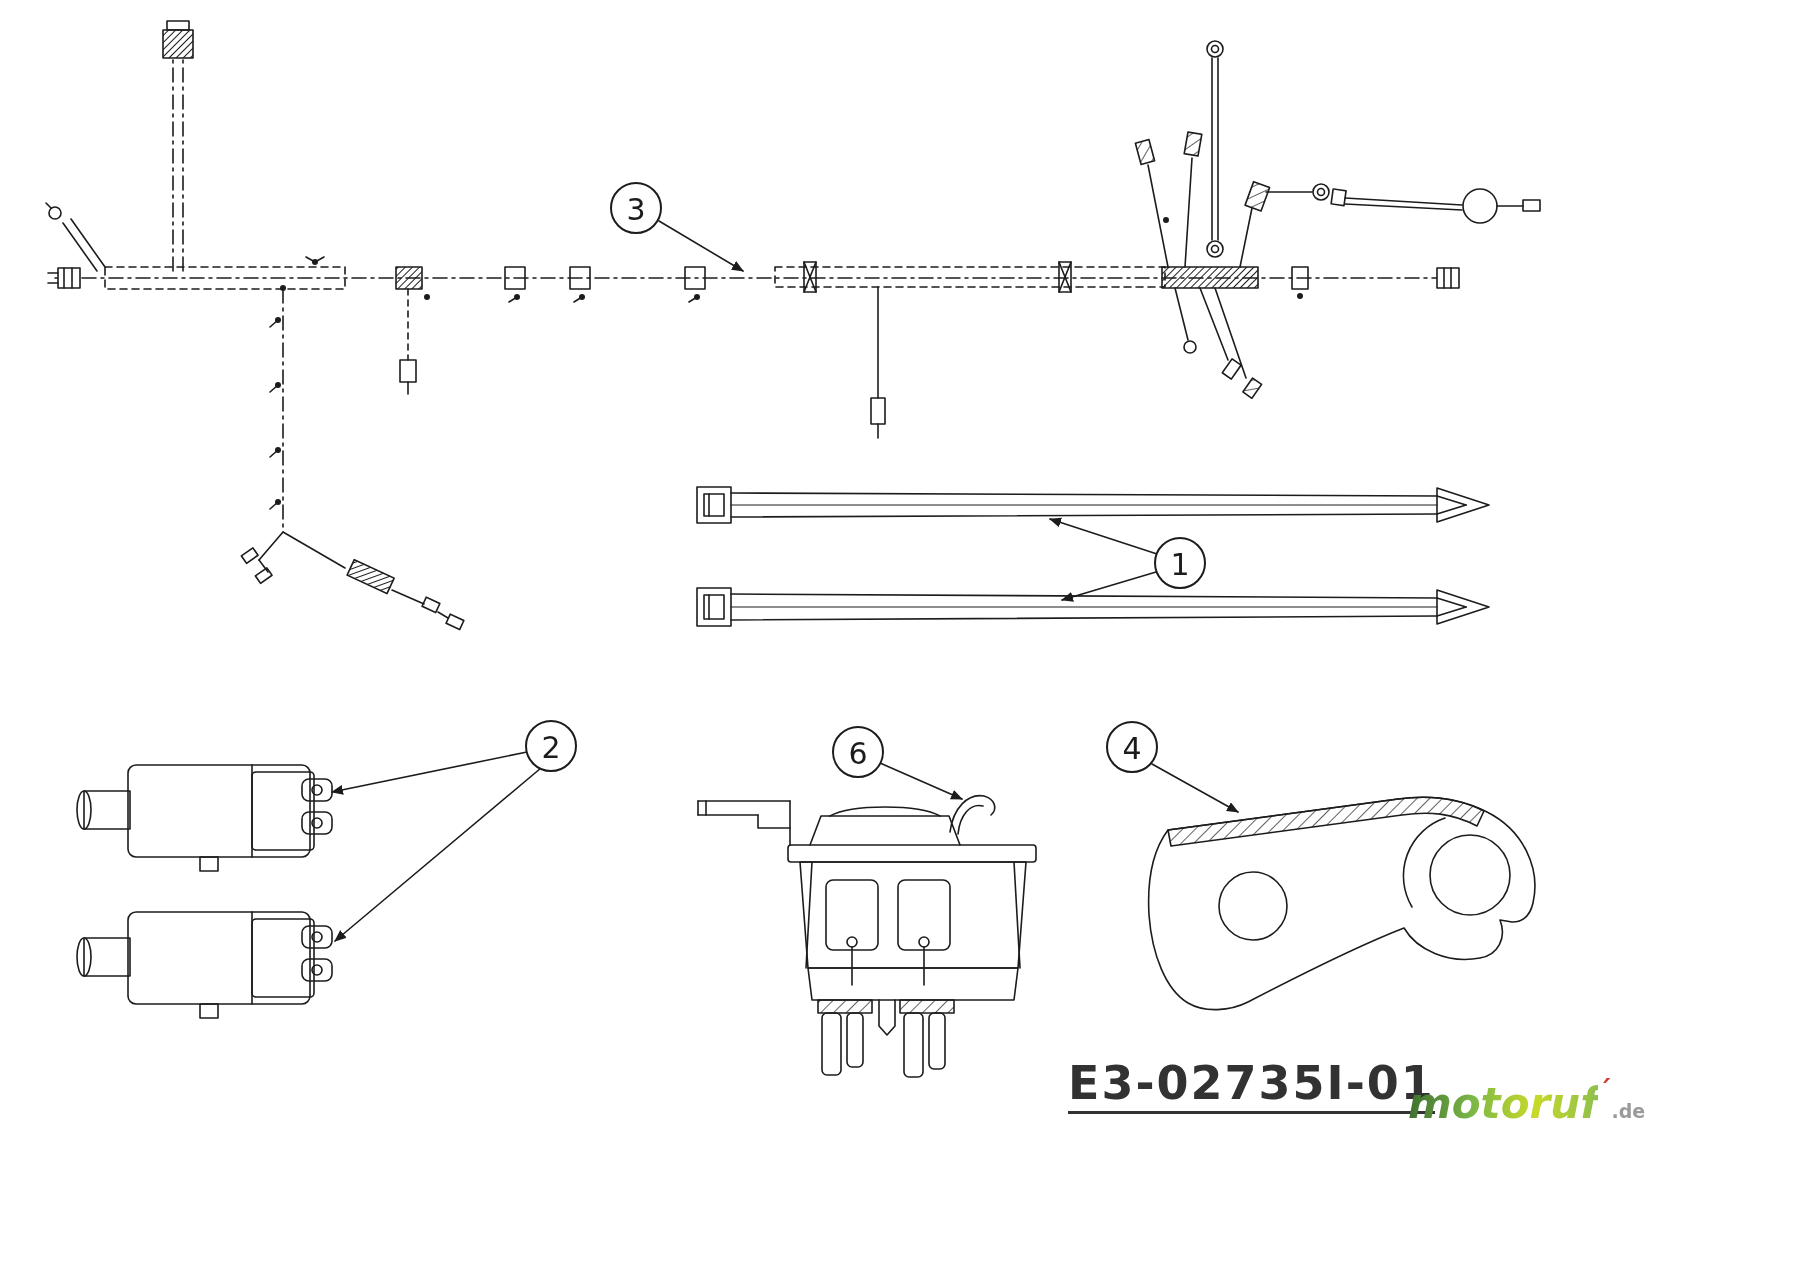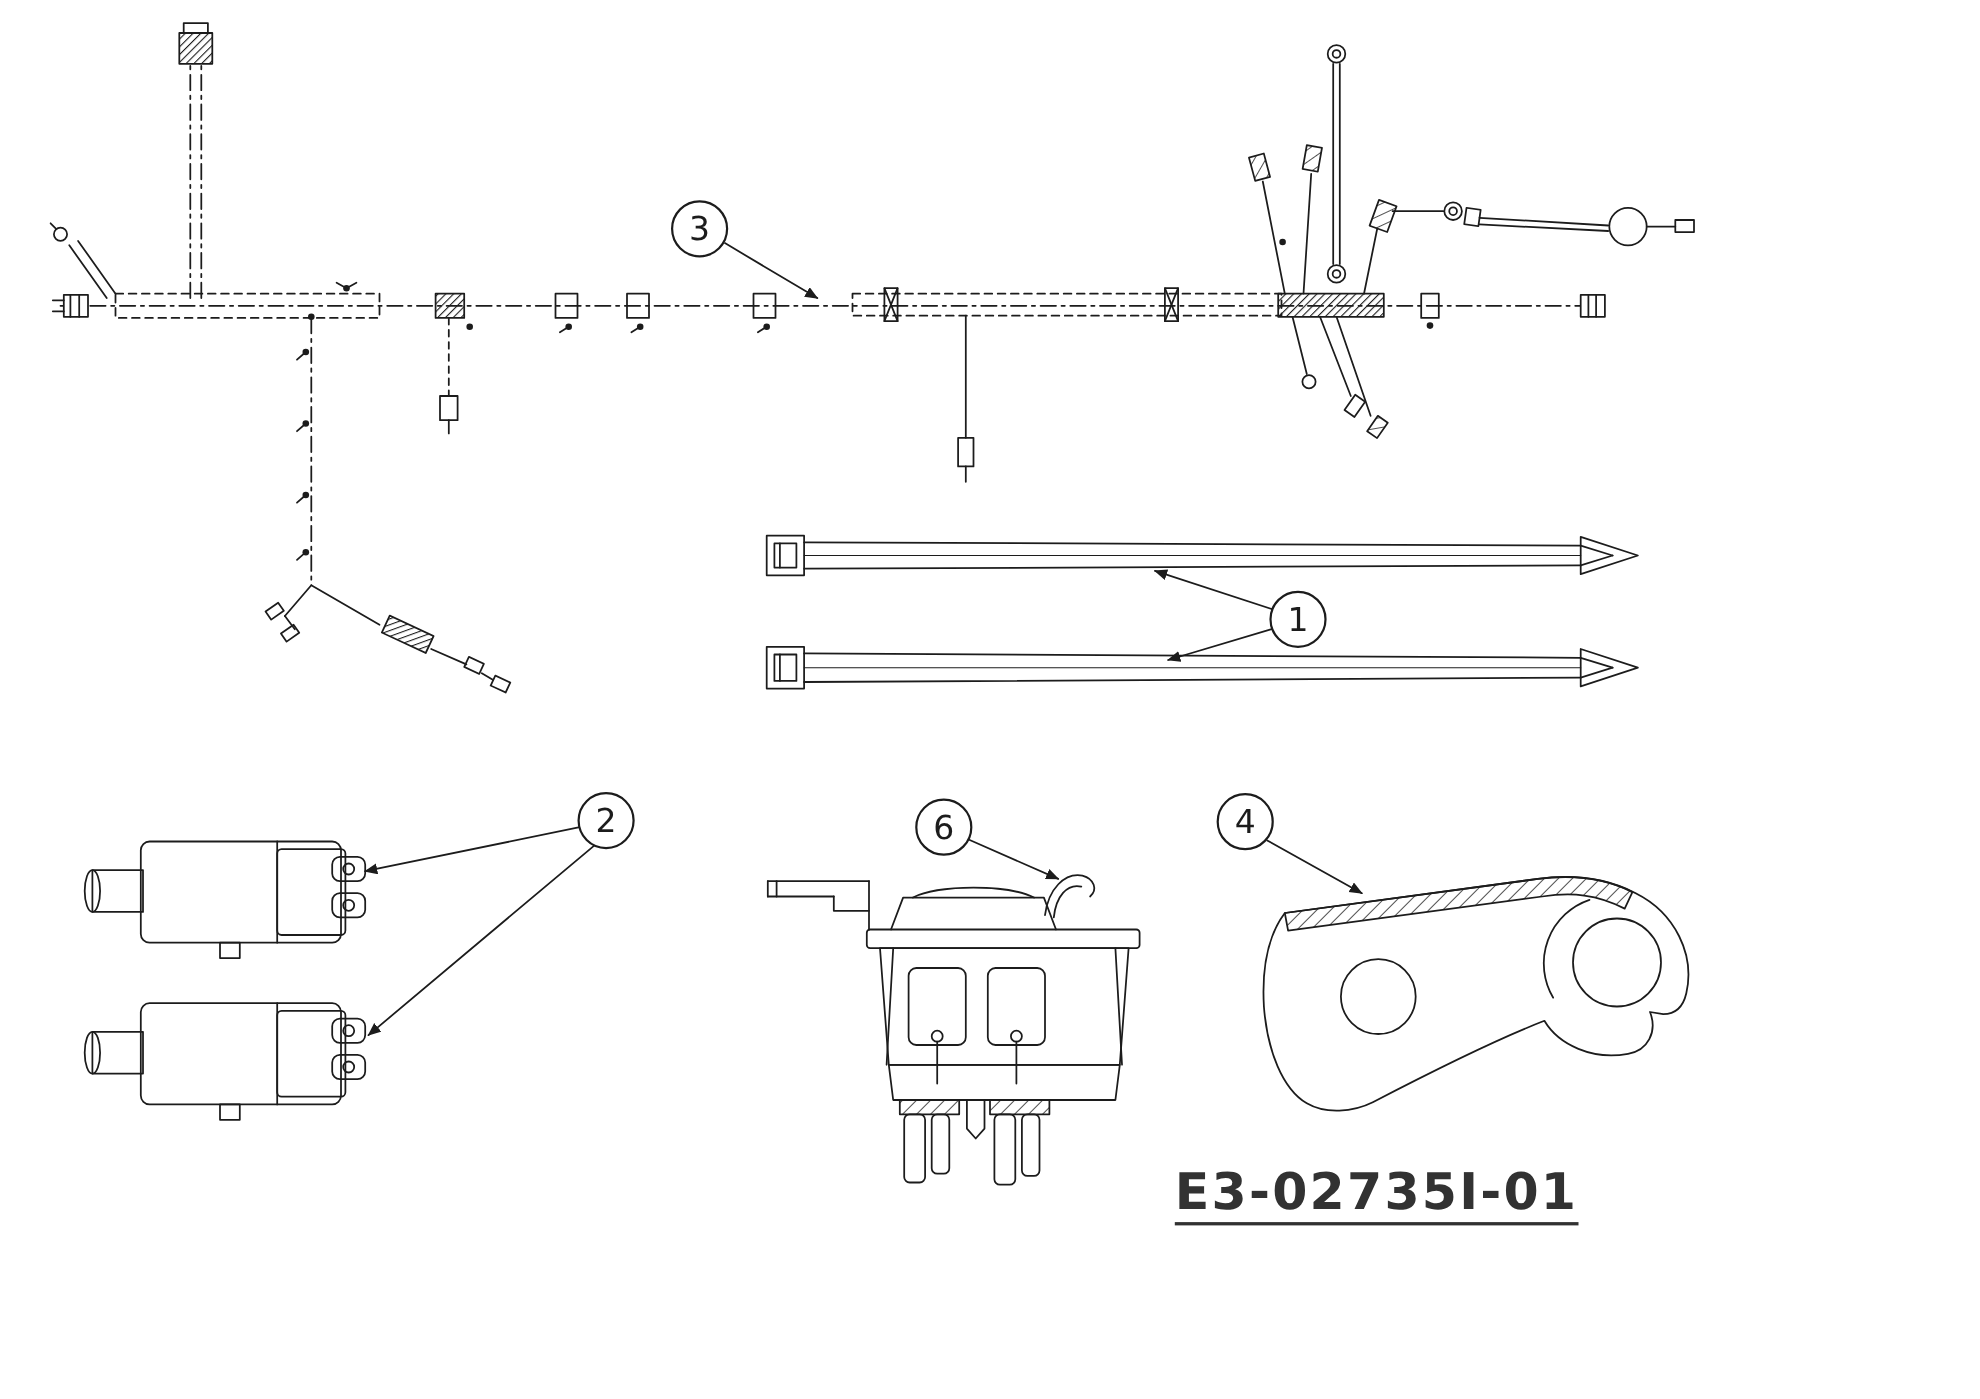--- a/index.html
+++ b/index.html
@@ -309,14 +309,15 @@
   <g>
     <line x1="1152" y1="764" x2="1238" y2="812" marker-end="url(#arr)"></line>
     <circle cx="1132" cy="747" r="25" fill="#ffffff" stroke-width="2"></circle>
     <text x="1132" y="748" text-anchor="middle" dominant-baseline="central" font-size="30" fill="#1c1c1c" stroke="none">4</text>
   </g>
 
 </svg>
 
 <div class="partnum">E3-02735I-01</div>
 
+<div class="watermark"><span class="brand">motoruf</span><span class="accent">´</span><span class="tld">.de</span></div>
 
 </div>
 
 </body></html>

